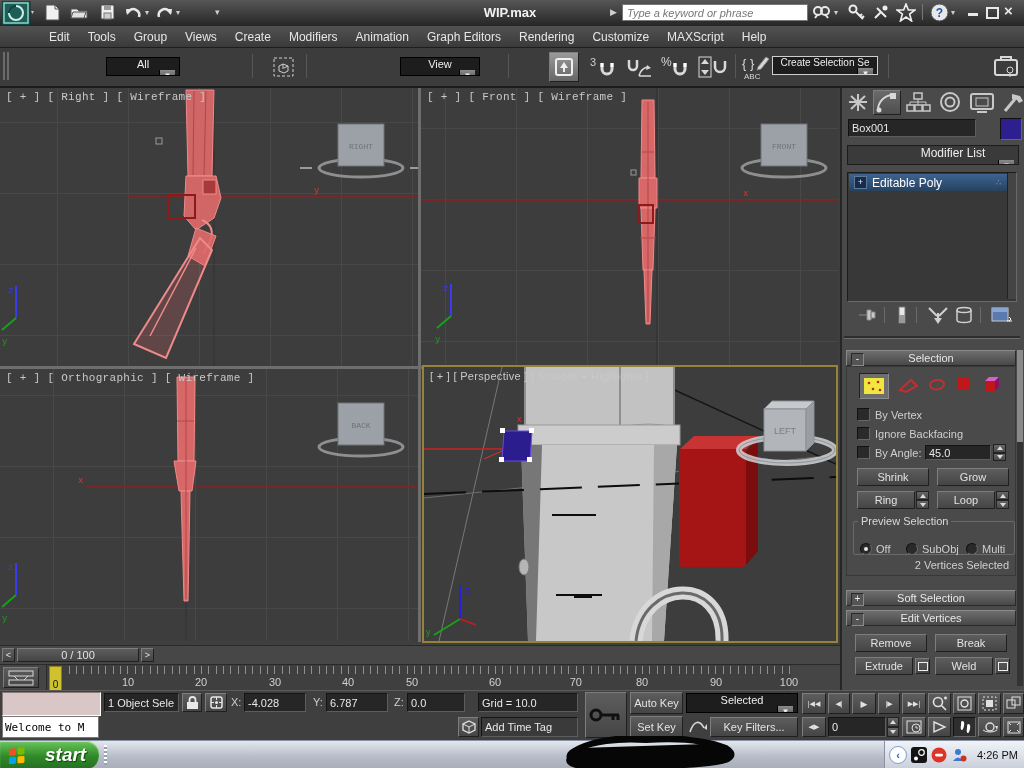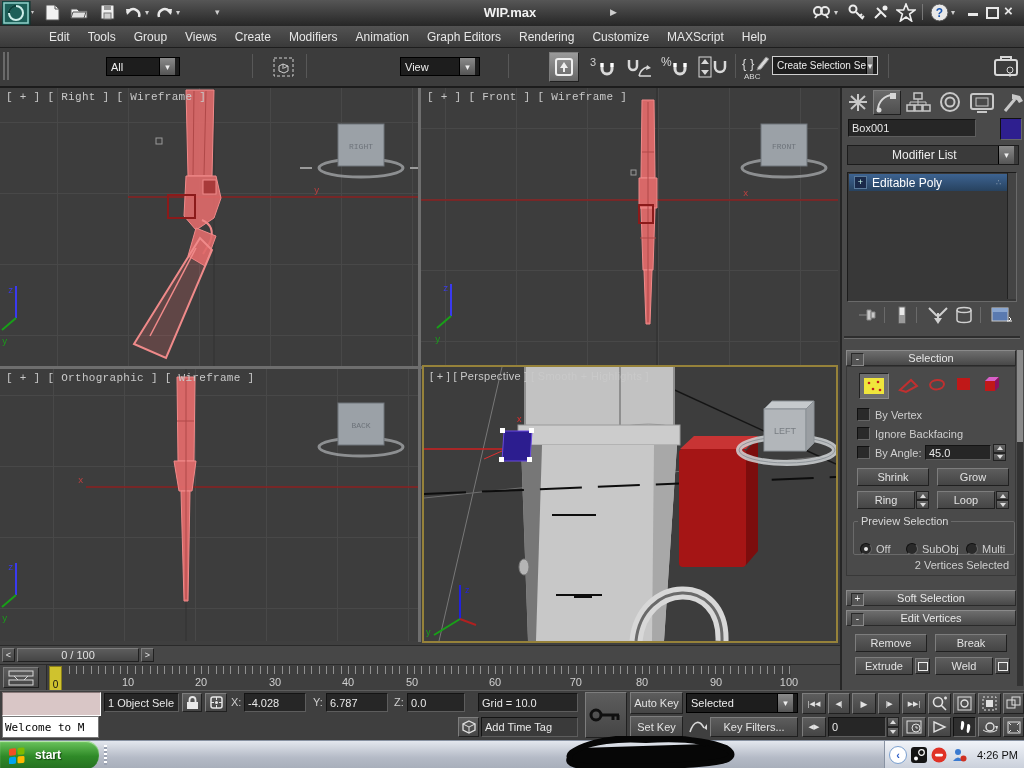--- a/index.html
+++ b/index.html
@@ -5,21 +5,21 @@
   html,body{margin:0;padding:0;background:#1a1a1a;}
   .screen{position:relative;width:1024px;height:768px;overflow:hidden;
     font-family:"Liberation Sans",sans-serif;font-size:11px;color:#ddd;background:#3f3f3f;}
   .abs{position:absolute;}
   
   .p{background:linear-gradient(#5d5d5d,#454545);border:1px solid;border-color:#7d7d7d #202020 #202020 #7d7d7d;
      color:#e2e2e2;display:flex;align-items:center;justify-content:center;box-sizing:border-box;}
   .s{background:#262626;border:1px solid;border-color:#141414 #5d5d5d #5d5d5d #141414;color:#e8e8e8;
      display:flex;align-items:center;box-sizing:border-box;padding:0 3px;white-space:nowrap;overflow:hidden;}
   .dd{background:#1d1d1d;border:1px solid #000;color:#ededed;display:flex;align-items:center;
-      box-sizing:border-box;padding:0 4px;white-space:nowrap;overflow:hidden;}
+      box-sizing:border-box;padding:0 4px;white-space:nowrap;overflow:hidden;flex-direction:column;}
   .dda{margin-left:auto;width:15px;height:100%;background:linear-gradient(#8a8a8a,#555);
       border-left:1px solid #000;display:flex;align-items:center;justify-content:center;color:#eee;font-size:9px;}
   .lbl{color:#cfcfcf;white-space:nowrap;}
   
   .vp{position:absolute;background-color:#3d3d3d;overflow:hidden;
       background-image:linear-gradient(#484848 1px,transparent 1px),linear-gradient(90deg,#484848 1px,transparent 1px);
       background-size:71px 71px;background-position:-14px 34px;font-family:Liberation Mono, monospace;}
   .vplabel{position:absolute;top:3px;left:6px;color:#c9c9c9;font-size:11px;letter-spacing:.3px;z-index:5;}
   
   .roll{background:linear-gradient(#6e6e6e,#484848);border:1px solid;border-color:#8a8a8a #2a2a2a #2a2a2a #8a8a8a;
@@ -82,20 +82,21 @@
     <span class="abs" style="left:155px;top:5px;">
       <svg width="18" height="14">
           <path d="M4 12 a6 6 0 0 1 10 -6 l2 2" fill="none" stroke="#e8e8e8" stroke-width="2.5"></path>
           <polygon points="17,4 11,4 16,10" fill="#e8e8e8"></polygon>
         </svg>
     </span>
     <span class="abs lbl" style="left:176px;top:8px;font-size:8px;">▾</span>
     <span class="abs lbl" style="left:215px;top:7px;font-size:9px;">▾</span>
     <span class="abs" style="left:380px;top:5px;width:260px;text-align:center;font-size:13px;font-weight:bold;color:#f2f2f2;">WIP.max</span>
     <span class="abs lbl" style="left:610px;top:7px;font-size:9px;">▶</span>
+    <input class="abs" style="left: 622px; top: 4px; width: 176px; height: 15px; border: 1px solid rgb(119, 119, 119); background: rgb(255, 255, 255); font-size: 11px; padding: 0px 4px; font-family: &quot;Liberation Sans&quot;, sans-serif;" placeholder="Type a keyword or phrase">
     <span class="abs" style="left:812px;top:4px;">
       <svg width="20" height="16">
           <circle cx="6" cy="7" r="4" fill="none" stroke="#e8e8e8" stroke-width="2"></circle>
           <circle cx="13" cy="7" r="4" fill="none" stroke="#e8e8e8" stroke-width="2"></circle>
           <path d="M3 14 l3 -4 M16 14 l-3 -4" stroke="#e8e8e8" stroke-width="2"></path>
         </svg>
     </span>
     <span class="abs lbl" style="left:834px;top:8px;font-size:8px;">▾</span>
     <span class="abs" style="left:848px;top:4px;">
       <svg width="18" height="17">
@@ -803,21 +804,21 @@
   <div class="abs" style="left:0;top:740px;width:1024px;height:28px;background:linear-gradient(#e3e7ee,#b4bac6 60%,#a7aeba);border-top:1px solid #8892a2;">
     <div class="abs" style="left:0;top:740px;margin-top:-740px;position:absolute;width:99px;height:28px;background:linear-gradient(#6cc55e,#2f8a28 55%,#257021);border-radius:0 13px 13px 0;display:flex;align-items:center;padding-left:8px;box-sizing:border-box;box-shadow:inset 0 1px 1px #bfe9b4;">
       <svg width="18" height="18">
           <g transform="skewY(-6)">
             <rect x="1" y="3" width="7" height="7" rx="1.5" fill="#f25022"></rect>
             <rect x="9.5" y="3" width="7" height="7" rx="1.5" fill="#7fba00"></rect>
             <rect x="1" y="11.5" width="7" height="7" rx="1.5" fill="#00a4ef"></rect>
             <rect x="9.5" y="11.5" width="7" height="7" rx="1.5" fill="#ffb900"></rect>
           </g>
         </svg>
-      <span style="color:#fff;font-size:12px;font-weight:bold;margin-left:9px;text-shadow:1px 1px 1px #14400f;">start</span>
+      <span style="color:#fff;font-size:19px;font-weight:bold;font-style:italic;margin-left:19px;text-shadow:1px 1px 1px #14400f;">start</span>
     </div>
     <span class="abs" style="left:104px;top:4px;width:3px;height:20px;background:repeating-linear-gradient(#fff 0 2px,#9aa2b2 2px 4px);"></span>
 
     <div class="abs" style="left:884px;top:0;width:140px;height:28px;background:linear-gradient(#f0f3f8,#c9cfda);border-left:1px solid #8892a2;display:flex;align-items:center;gap:4px;padding-left:4px;box-sizing:border-box;">
       <span style="width:16px;height:16px;border-radius:50%;background:#fff;border:1px solid #7aa0d0;color:#2a5cc8;font-weight:bold;display:flex;align-items:center;justify-content:center;">
         <span>‹</span>
       </span>
       <svg width="16" height="16">
           <rect x="0" y="0" width="16" height="16" rx="3" fill="#141414"></rect>
           <circle cx="10.5" cy="5.5" r="2.8" fill="none" stroke="#fff" stroke-width="1.2"></circle>

